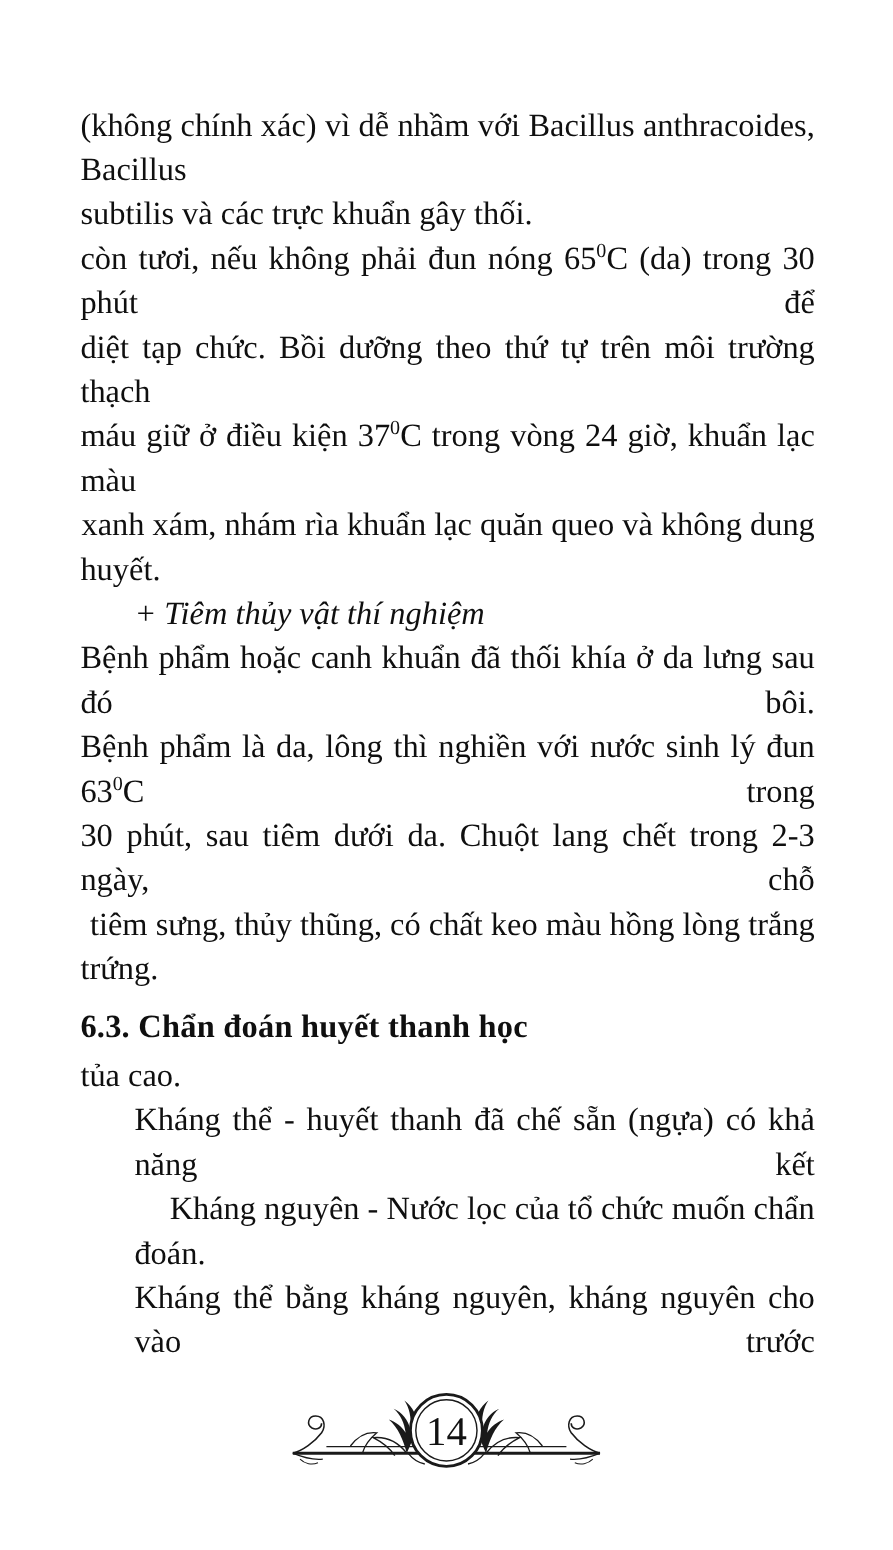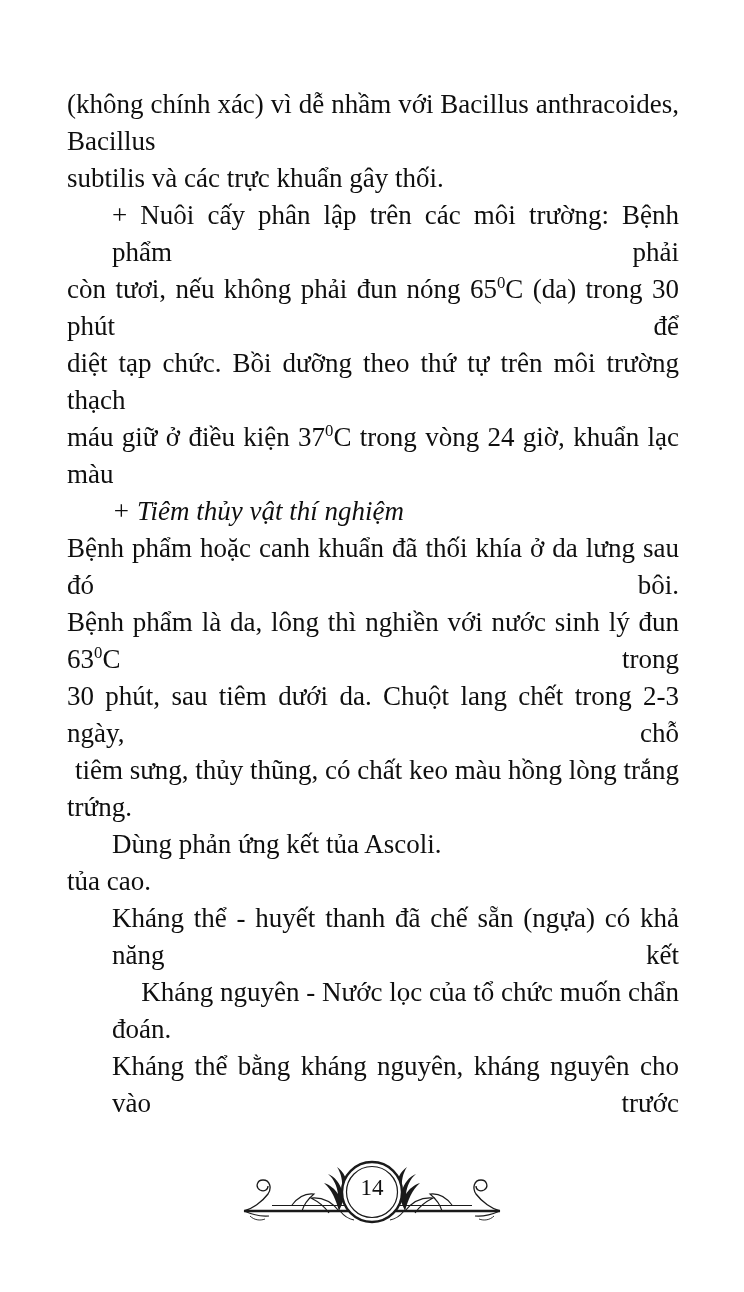--- a/index.html
+++ b/index.html
@@ -37,51 +37,51 @@
     width: 272px;
     height: 95px;
   }
   .footer svg { display: block; }
   .page-number {
     position: absolute;
     left: 0;
     top: 25px;
     width: 272px;
     text-align: center;
-    font-size: 23px;
+    font-size: 34px;
     color: #111;
   }
 </style>
 </head>
 <body>
 
 <div class="page">
 
   <div class="content">
       <div class="block body">
         <div class="line first just">(không chính xác) vì dễ nhầm với Bacillus anthracoides, Bacillus</div>
         <div class="line last">subtilis và các trực khuẩn gây thối.</div>
       </div>
       <div class="block body indent">
-        <div class="line first just">+ Nuôi cấy phân lập trên các môi trường: Bệnh phẩm phải</div>
         <div class="line just">còn tươi, nếu không phải đun nóng 65<sup>0</sup>C (da) trong 30 phút để</div>
         <div class="line just">diệt tạp chức. Bồi dưỡng theo thứ tự trên môi trường thạch</div>
         <div class="line just">máu giữ ở điều kiện 37<sup>0</sup>C trong vòng 24 giờ, khuẩn lạc màu</div>
+        <div class="line last">xanh xám, nhám rìa khuẩn lạc quăn queo và không dung huyết.</div>
       </div>
       <div class="block italic indent">
         <div class="line first last">+ Tiêm thủy vật thí nghiệm</div>
       </div>
       <div class="block body indent">
         <div class="line just">Bệnh phẩm hoặc canh khuẩn đã thối khía ở da lưng sau đó bôi.</div>
         <div class="line just">Bệnh phẩm là da, lông thì nghiền với nước sinh lý đun 63<sup>0</sup>C trong</div>
         <div class="line just">30 phút, sau tiêm dưới da. Chuột lang chết trong 2-3 ngày, chỗ</div>
         <div class="line last">tiêm sưng, thủy thũng, có chất keo màu hồng lòng trắng trứng.</div>
       </div>
-      <div class="block body indent">
-        <div class="line first last">Dùng phản ứng kết tủa Ascoli.</div>
+      <div class="block heading">
+        <div class="line first last">6.3. Chẩn đoán huyết thanh học</div>
       </div>
       <div class="block body indent">
         <div class="line last">tủa cao.</div>
         <div class="line first just">Kháng thể - huyết thanh đã chế sẵn (ngựa) có khả năng kết</div>
       </div>
       <div class="block body indent">
         <div class="line first last">Kháng nguyên - Nước lọc của tổ chức muốn chẩn đoán.</div>
       </div>
       <div class="block body indent">
         <div class="line first just">Kháng thể bằng kháng nguyên, kháng nguyên cho vào trước</div>

